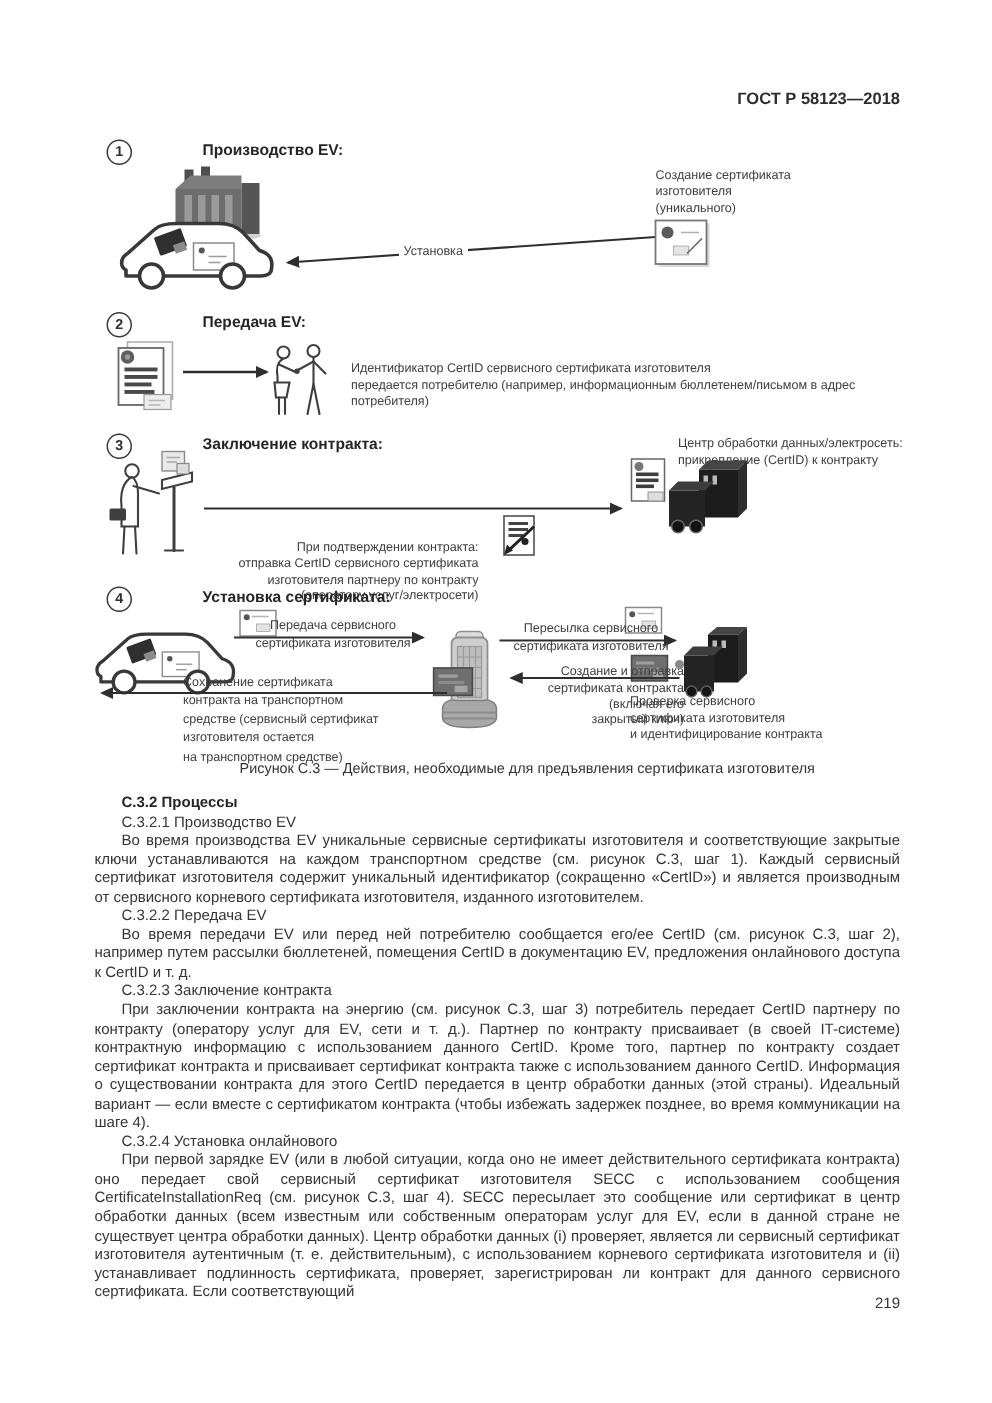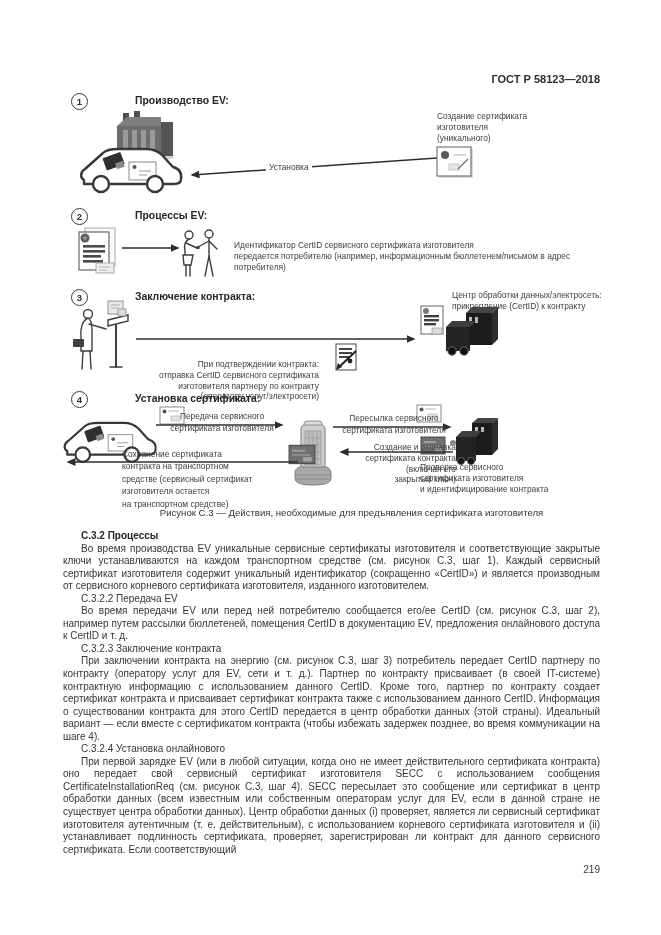--- a/index.html
+++ b/index.html
@@ -28,21 +28,21 @@
 <div class="page">
 
   <svg width="0" height="0" style="position:absolute">
     <defs>
       <marker id="ah" markerWidth="9" markerHeight="8" refX="7.5" refY="4" orient="auto" markerUnits="userSpaceOnUse">
         <path d="M0,0 L9,4 L0,8 z" fill="#2e2e2e"></path>
       </marker>
     </defs>
   </svg>
 
-  <div class="abs doc-header" style="right:61px;top:60px;margin-top:13px;">ГОСТ Р 58123—2018</div>
+  <div class="abs doc-header" style="right:61px;top:60px;">ГОСТ Р 58123—2018</div>
 
   <div class="abs step-circle" style="left:71px;top:93px;">1</div>
   <div class="abs step-title" style="left:95px;top:95px;">Производство EV:</div>
 
   <svg class="abs" style="left:103px;top:110px;" width="82" height="52" viewBox="0 0 82 52">
     <ellipse cx="41" cy="47" rx="30" ry="4" fill="#d2d2d2"></ellipse>
     <rect x="20" y="3" width="6" height="12" fill="#4e4e4e"></rect>
     <rect x="31" y="1" width="6" height="14" fill="#4e4e4e"></rect>
     <polygon points="14,16 24,7 58,7 58,16" fill="#7d7d7d"></polygon>
     <rect x="14" y="16" width="44" height="30" fill="#6d6d6d"></rect>
@@ -77,21 +77,21 @@
   <svg class="abs" style="left:436px;top:146px;" width="38" height="33" viewBox="0 0 38 33">
     <rect x="3" y="3" width="34" height="29" fill="#d8d8d8"></rect>
     <rect x="1" y="1" width="34" height="29" fill="#ffffff" stroke="#777777" stroke-width="1.2"></rect>
     <circle cx="9" cy="9" r="4" fill="#5a5a5a"></circle>
     <line x1="18" y1="9" x2="30" y2="9" stroke="#b0b0b0" stroke-width="1"></line>
     <rect x="13" y="18" width="10" height="6" fill="#e5e5e5" stroke="#aaaaaa" stroke-width="0.6"></rect>
     <path d="M22 23 L32 13" stroke="#666666" stroke-width="1.1"></path>
   </svg>
 
   <div class="abs step-circle" style="left:71px;top:208px;">2</div>
-  <div class="abs step-title" style="left:95px;top:210px;">Процессы EV:</div>
+  <div class="abs step-title" style="left:95px;top:210px;">Передача EV:</div>
 
   <svg class="abs" style="left:74px;top:226px;" width="48" height="48" viewBox="0 0 48 48">
     <rect x="11" y="2" width="30" height="38" fill="#fafafa" stroke="#aaaaaa" stroke-width="1"></rect>
     <rect x="5" y="6" width="30" height="38" fill="#ffffff" stroke="#666666" stroke-width="1.2"></rect>
     <circle cx="11" cy="12" r="4.5" fill="#5f5f5f"></circle>
     <circle cx="11" cy="12" r="1.8" fill="#9a9a9a"></circle>
     <rect x="9" y="19" width="22" height="2.6" fill="#4a4a4a"></rect>
     <rect x="9" y="24" width="22" height="2.6" fill="#4a4a4a"></rect>
     <rect x="9" y="29" width="18" height="2.6" fill="#4a4a4a"></rect>
     <rect x="9" y="34" width="20" height="2.6" fill="#4a4a4a"></rect>
@@ -285,20 +285,21 @@
   </svg>
 
   <div class="abs lbl pre" style="left:420px;top:462px;width:165px;">Проверка сервисного
 сертификата изготовителя
 и идентифицирование контракта</div>
 
   <div class="abs caption" style="left:0;top:507px;width:661px;">Рисунок С.3 — Действия, необходимые для предъявления сертификата изготовителя</div>
 
   <div class="abs body-text" style="left:63px;top:530px;width:537px;">
     <p class="bold">С.3.2 Процессы</p>
+    <p>С.3.2.1 Производство EV</p>
     <p class="just">Во время производства EV уникальные сервисные сертификаты изготовителя и соответствующие закрытые ключи устанавливаются на каждом транспортном средстве (см. рисунок С.3, шаг 1). Каждый сервисный сертификат изготовителя содержит уникальный идентификатор (сокращенно «CertID») и является производным от сервисного корневого сертификата изготовителя, изданного изготовителем.</p>
     <p>С.3.2.2 Передача EV</p>
     <p class="just">Во время передачи EV или перед ней потребителю сообщается его/ее CertID (см. рисунок С.3, шаг 2), например путем рассылки бюллетеней, помещения CertID в документацию EV, предложения онлайнового доступа к CertID и т. д.</p>
     <p>С.3.2.3 Заключение контракта</p>
     <p class="just">При заключении контракта на энергию (см. рисунок С.3, шаг 3) потребитель передает CertID партнеру по контракту (оператору услуг для EV, сети и т. д.). Партнер по контракту присваивает (в своей IT-системе) контрактную информацию с использованием данного CertID. Кроме того, партнер по контракту создает сертификат контракта и присваивает сертификат контракта также с использованием данного CertID. Информация о существовании контракта для этого CertID передается в центр обработки данных (этой страны). Идеальный вариант — если вместе с сертификатом контракта (чтобы избежать задержек позднее, во время коммуникации на шаге 4).</p>
     <p>С.3.2.4 Установка онлайнового</p>
     <p class="just">При первой зарядке EV (или в любой ситуации, когда оно не имеет действительного сертификата контракта) оно передает свой сервисный сертификат изготовителя SECC с использованием сообщения CertificateInstallationReq (см. рисунок С.3, шаг 4). SECC пересылает это сообщение или сертификат в центр обработки данных (всем известным или собственным операторам услуг для EV, если в данной стране не существует центра обработки данных). Центр обработки данных (i) проверяет, является ли сервисный сертификат изготовителя аутентичным (т. е. действительным), с использованием корневого сертификата изготовителя и (ii) устанавливает подлинность сертификата, проверяет, зарегистрирован ли контракт для данного сервисного сертификата. Если соответствующий</p>
   </div>
 
   <div class="abs pagenum" style="left:63px;top:845px;width:537px;margin-top:19px;">219</div>

